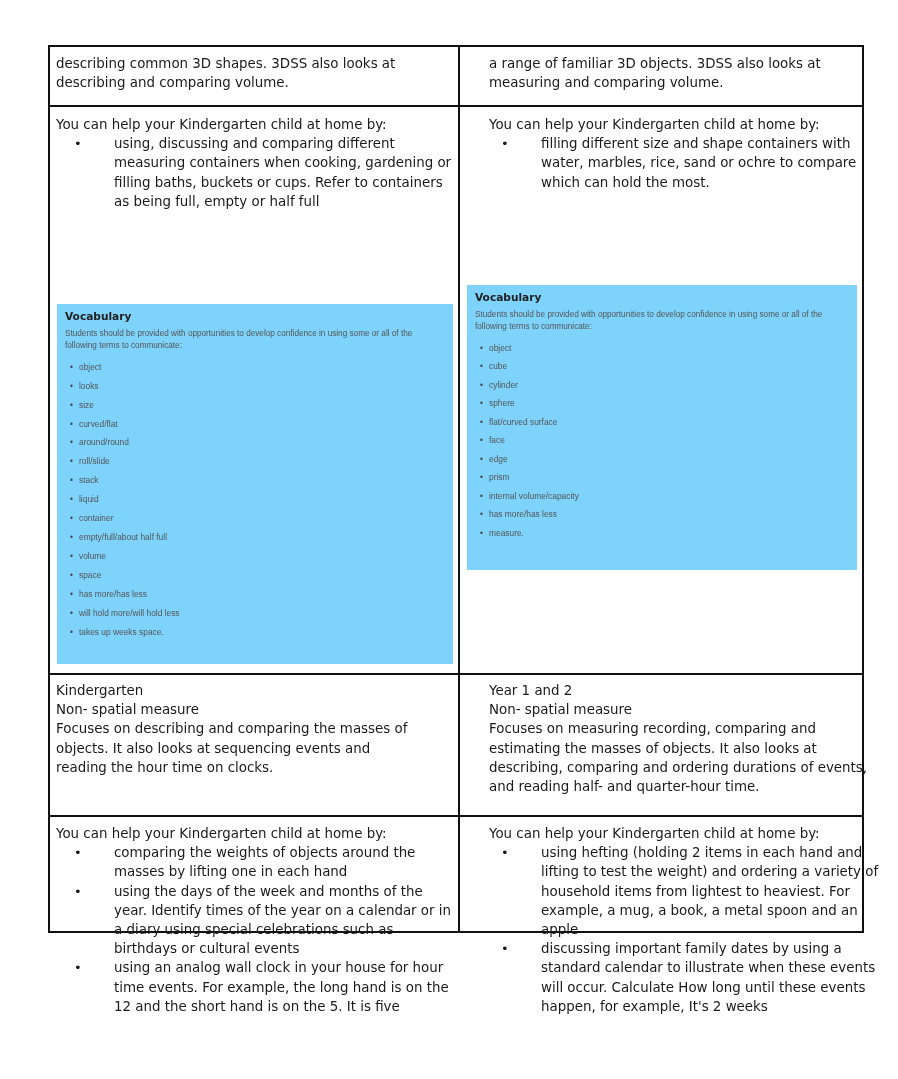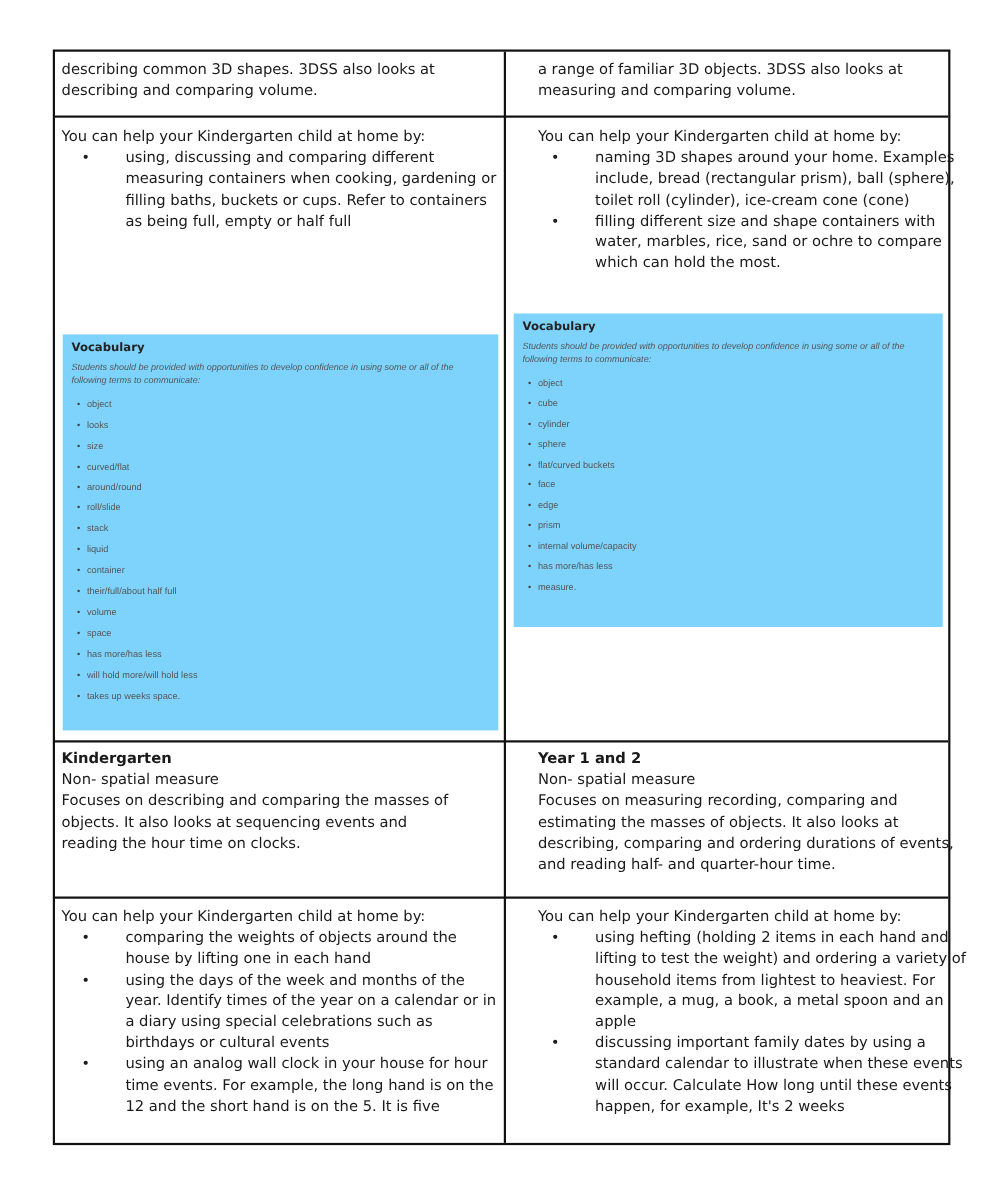--- a/index.html
+++ b/index.html
@@ -1,33 +1,33 @@
 <!DOCTYPE html>
 <html><head>
 <meta charset="utf-8">
 <style>
   html, body { margin: 0; padding: 0; background: #ffffff; }
   body { width: 898px; height: 1079px; position: relative; overflow: hidden;
          font-family: "DejaVu Sans", sans-serif; color: #1a1a1a; }
-  .page-table { position: absolute; left: 48px; top: 45px; width: 816px; height: 996px;
+  .page-table { position: absolute; left: 48px; top: 45px; width: 816px; height: 888px;
                 border: 2px solid #111; box-sizing: border-box; }
   .vline { position: absolute; top: 0; bottom: 0; left: 408px; width: 2px; background: #111; }
   .hline { position: absolute; left: 0; right: 0; height: 2px; background: #111; }
   .cell { position: absolute; box-sizing: border-box; padding: 4px 6px 0 6px; font-size: 13.4px; line-height: 19.2px; overflow: hidden; }
   .cell.left { left: 0; width: 408px; }
   .cell.right { left: 432px; width: 404px; padding-left: 7px; }
   .cell p { margin: 0; }
   .bullets { margin: 0; padding: 0 0 0 58px; list-style: none; }
   .bullets li { position: relative; }
   .bullets li::before { content: "\2022"; position: absolute; left: -40px; top: 0; font-size: 13px; }
-  .bold { font-weight: bold; }
+  .bold { font-weight: normal; }
   .underline { }
   .vocab { position: absolute; background: #7dd3fc; box-sizing: border-box; padding: 6px 8px; font-family: "Liberation Sans", sans-serif; color: #555; }
   .vocab .vocab-title { font-size: 10.6px; font-weight: bold; color: #222; margin: 0 0 6px 0; font-family: "DejaVu Sans", sans-serif; }
-  .vocab .vocab-intro { font-size: 8.2px; line-height: 12.4px; margin: 0 0 5px 0; font-style: italic; }
+  .vocab .vocab-intro { font-size: 8.2px; line-height: 12.4px; margin: 0 0 5px 0; }
   .vocab ul { margin: 0; padding: 0 0 0 14px; list-style: none; }
   .vocab li { font-size: 8.4px; line-height: 18.9px; position: relative; }
   .vocab li::before { content: "\2022"; position: absolute; left: -9px; color: #444; }
   .vocab.right-box li { line-height: 18.5px; }
 </style>
 </head>
 <body>
 
 <div class="page-table">
   <div class="vline"></div>
@@ -54,45 +54,44 @@
     <ul>
       <li>object</li>
       <li>looks</li>
       <li>size</li>
       <li>curved/flat</li>
       <li>around/round</li>
       <li>roll/slide</li>
       <li>stack</li>
       <li>liquid</li>
       <li>container</li>
-      <li>their/full/about half full</li>
+      <li>empty/full/about half full</li>
       <li>volume</li>
       <li>space</li>
       <li>has more/has less</li>
       <li>will hold more/will hold less</li>
       <li>takes up weeks space.</li>
     </ul>
   </div>
 
   <div class="cell right" style="top:60px;height:566px;padding-top:8px">
     <p>You can help your Kindergarten child at home by:</p>
     <ul class="bullets" style="padding-left:52px">
-      <li>naming 3D shapes around your home. Examples include, bread (rectangular prism), ball (sphere), toilet roll (cylinder), ice-cream cone (cone)</li>
       <li>filling different size and shape containers with water, marbles, rice, sand or ochre to compare which can hold the most.</li>
     </ul>
   </div>
   <div class="vocab right-box" style="left:417px;top:238px;width:390px;height:285px">
     <p class="vocab-title">Vocabulary</p>
     <p class="vocab-intro">Students should be provided with opportunities to develop confidence in using some or all of the following terms to communicate:</p>
     <ul>
       <li>object</li>
       <li>cube</li>
       <li>cylinder</li>
       <li>sphere</li>
-      <li>flat/curved buckets</li>
+      <li>flat/curved surface</li>
       <li>face</li>
       <li>edge</li>
       <li>prism</li>
       <li>internal volume/capacity</li>
       <li>has more/has less</li>
       <li>measure.</li>
     </ul>
   </div>
 
   <div class="cell left" style="top:628px;height:140px;padding-top:6px">
@@ -102,21 +101,21 @@
   </div>
   <div class="cell right" style="top:628px;height:140px;padding-top:6px">
     <p class="bold">Year 1 and 2</p>
     <p class="underline">Non- spatial measure</p>
     <p>Focuses on measuring recording, comparing and estimating the masses of objects. It also looks at describing, comparing and ordering durations of events, and reading half- and quarter-hour time.</p>
   </div>
 
   <div class="cell left" style="top:770px;height:224px;padding-top:7px">
     <p>You can help your Kindergarten child at home by:</p>
     <ul class="bullets">
-      <li>comparing the weights of objects around the house by lifting one in each hand</li>
+      <li>comparing the weights of objects around the masses by lifting one in each hand</li>
       <li>using the days of the week and months of the year. Identify times of the year on a calendar or in a diary using special celebrations such as birthdays or cultural events</li>
       <li>using an analog wall clock in your house for hour time events. For example, the long hand is on the 12 and the short hand is on the 5. It is five</li>
     </ul>
   </div>
   <div class="cell right" style="top:770px;height:224px;padding-top:7px">
     <p>You can help your Kindergarten child at home by:</p>
     <ul class="bullets" style="padding-left:52px">
       <li>using hefting (holding 2 items in each hand and lifting to test the weight) and ordering a variety of household items from lightest to heaviest. For example, a mug, a book, a metal spoon and an apple</li>
       <li>discussing important family dates by using a standard calendar to illustrate when these events will occur. Calculate How long until these events happen, for example, It's 2 weeks</li>
     </ul>

